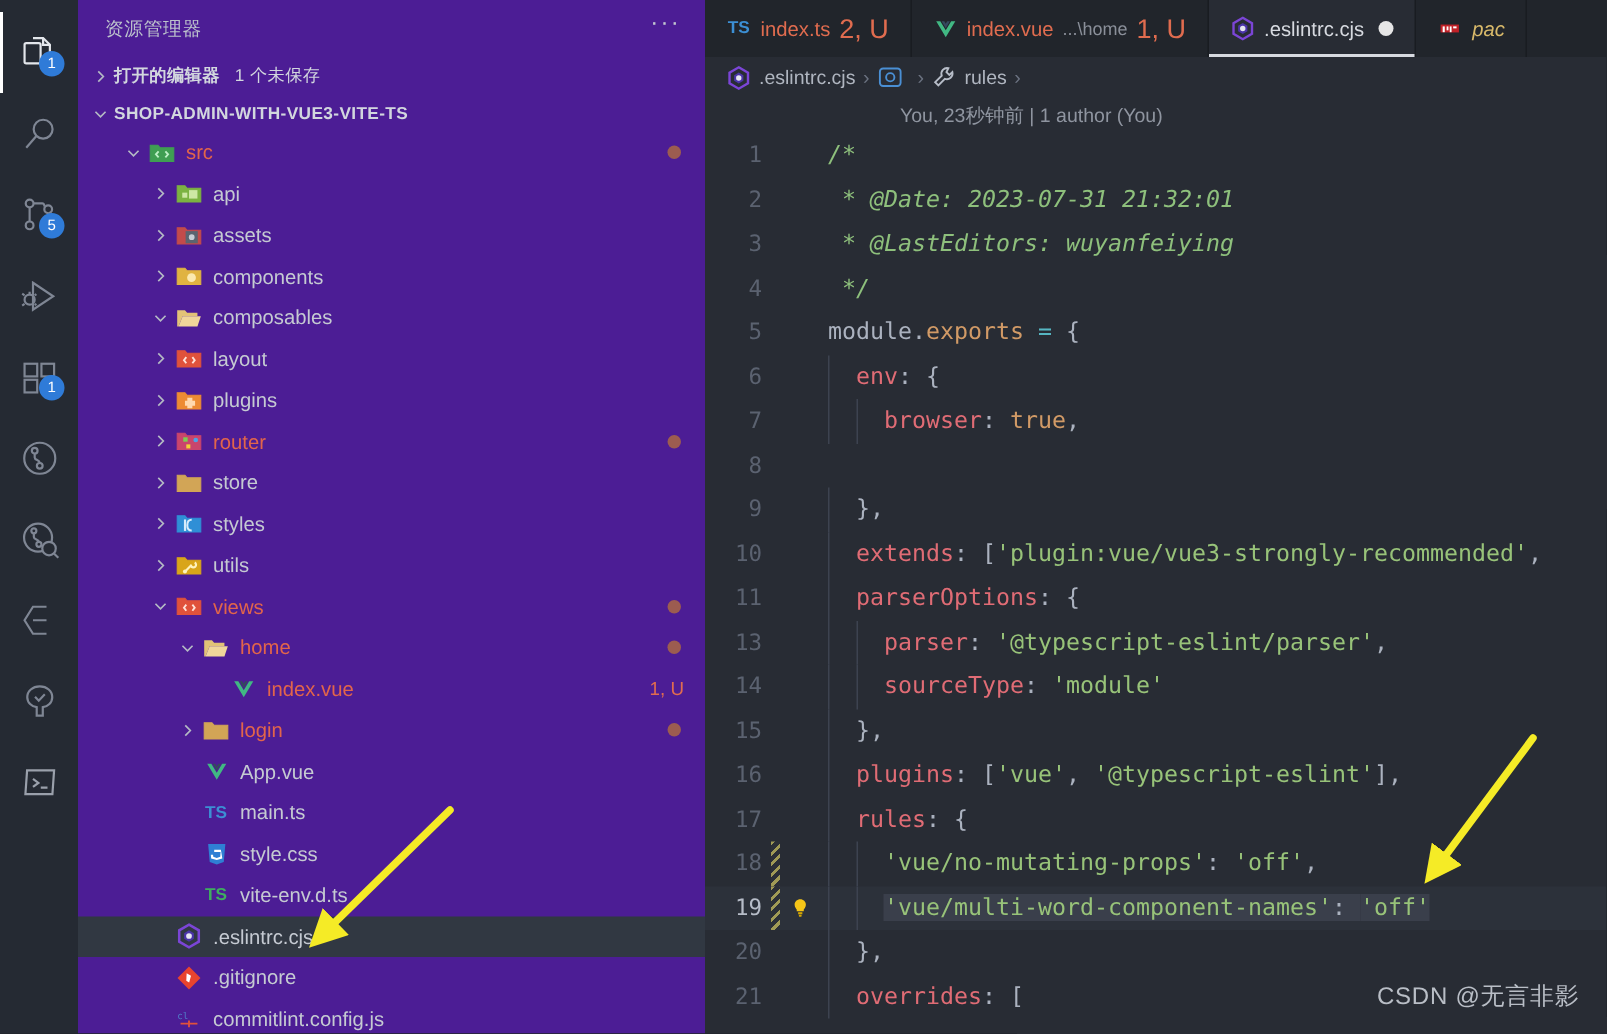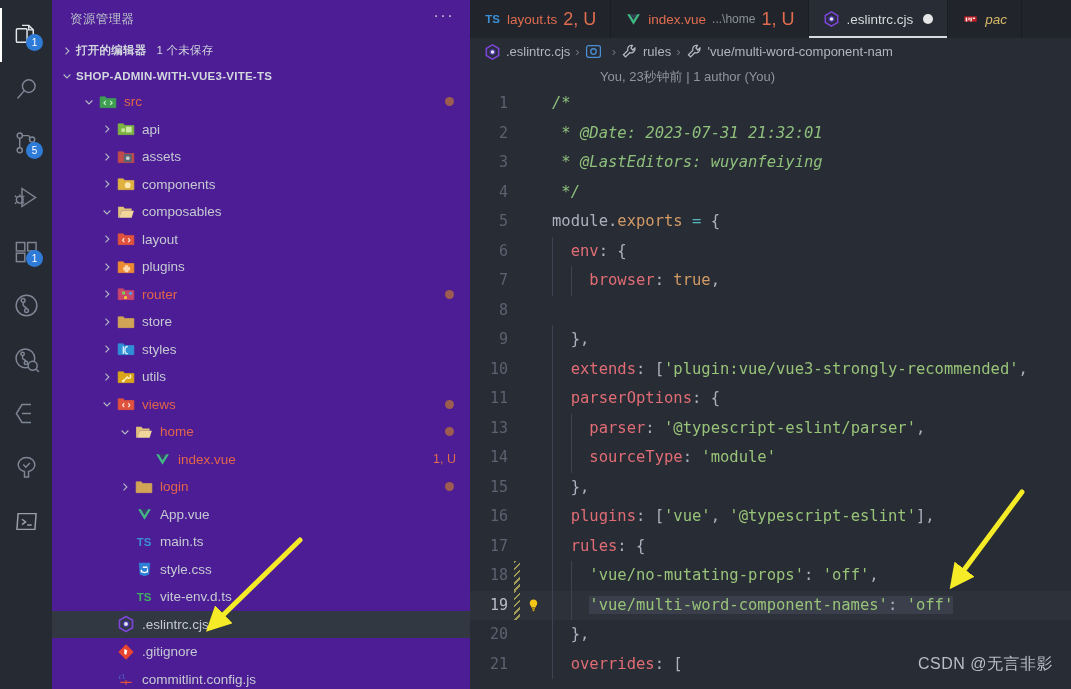--- a/index.html
+++ b/index.html
@@ -604,21 +604,21 @@
       </div>
   </div>
 
   <div class="editor">
 
     <div class="tabbar" id="tabbar">
         <div class="tab">
           <span class="tab-icon">
             <span class="ts-glyph">TS</span>
           </span>
-          <span class="tab-name">layout.ts</span>
+          <span class="tab-name">index.ts</span>
           <span class="tab-meta">2, U</span>
         </div>
         <div class="tab">
           <span class="tab-icon">
             <svg width="17" height="17" viewBox="0 0 16 16">
               <path d="M2 3h2.6L8 8.6 11.4 3H14L8 13z" fill="#41b883"></path>
               <path d="M5.4 3h1.7L8 4.6 8.9 3h1.7L8 7.4z" fill="#34495e"></path>
             </svg>
           </span>
           <span class="tab-name">index.vue</span>
@@ -674,28 +674,20 @@
         <span class="bc-sep">›</span>
         <span class="bc-seg">
           <span class="bc-ico">
             <svg width="17" height="17" viewBox="0 0 16 16">
               <path d="M10.6 2.3a3.6 3.6 0 00-4.2 4.7L2.3 11.1l2 2 4.1-4.1a3.6 3.6 0 004.7-4.2L11.2 6.6 9.4 4.8z" fill="none" stroke="#b7bdc8" stroke-width="1.2"></path>
             </svg>
           </span>
           <span class="bc-text">rules</span>
         </span>
         <span class="bc-sep">›</span>
-        <span class="bc-seg">
-          <span class="bc-ico">
-            <svg width="17" height="17" viewBox="0 0 16 16">
-              <path d="M10.6 2.3a3.6 3.6 0 00-4.2 4.7L2.3 11.1l2 2 4.1-4.1a3.6 3.6 0 004.7-4.2L11.2 6.6 9.4 4.8z" fill="none" stroke="#b7bdc8" stroke-width="1.2"></path>
-            </svg>
-          </span>
-          <span class="bc-text">'vue/multi-word-component-nam</span>
-        </span>
       </div>
 
     <div class="blame">You, 23秒钟前 | 1 author (You)</div>
 
     <div class="code" id="code">
         <div class="codeline">
           <span class="ln">1</span>
           <span class="gutterstripe"></span>
           <span class="bulbcol"></span>
           <span class="codetext" style="position:relative;flex:1"><span class="tk-com">/*</span></span>

